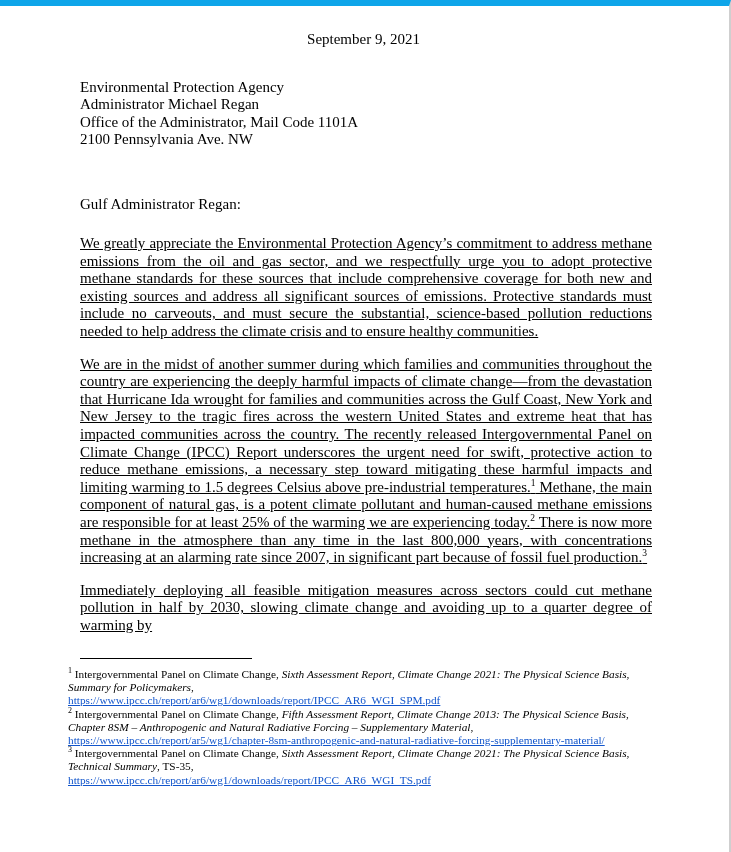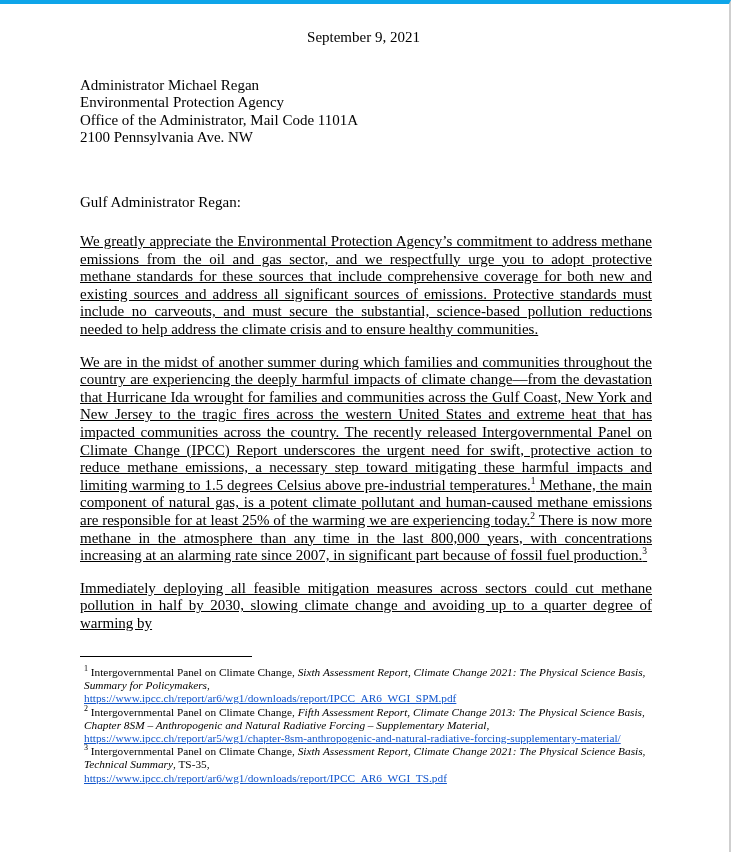--- a/index.html
+++ b/index.html
@@ -10,21 +10,21 @@
   body {
     font-family: "Liberation Serif", "DejaVu Serif", serif;
     color: #000000;
   }
   #page {
     position: relative;
     width: 731px;
     height: 852px;
     background: #ffffff;
     box-sizing: border-box;
-    border-top: 4px solid #0ea5e9;
+    border-top: 6px solid #0ea5e9;
     border-right: 2px solid #cfcfcf;
     overflow: hidden;
     padding-left: 32px;
   }
   .sheet {
     position: absolute;
     left: 0;
     top: 0;
     width: 727px;
     height: 851px;
@@ -91,21 +91,21 @@
     left: 80px;
     top: 652px;
     width: 172px;
     height: 0;
     border-top: 1px solid #000000;
   }
 
   
   .footnotes {
     position: absolute;
-    left: 84px;
+    left: 68px;
     top: 662px;
     width: 572px;
     font-size: 11.3px;
     line-height: 13.2px;
   }
   .footnote {
     margin: 0 0 0 0;
     text-align: left;
   }
   .footnote sup {
@@ -122,22 +122,22 @@
 </style>
 </head>
 <body>
 
 <div id="page">
   <div class="sheet">
 
     <div class="date-line">September 9, 2021</div>
 
     <div class="address-block">
+      <div>Environmental Protection Agency</div>
       <div>Administrator Michael Regan</div>
-      <div>Environmental Protection Agency</div>
       <div>Office of the Administrator, Mail Code 1101A</div>
       <div>2100 Pennsylvania Ave. NW</div>
     </div>
 
     <div class="salutation">Gulf Administrator Regan:</div>
 
     <div class="body-area">
       <p>We greatly appreciate the Environmental Protection Agency’s commitment to address methane emissions from the oil and gas sector, and we respectfully urge you to adopt protective methane standards for these sources that include comprehensive coverage for both new and existing sources and address all significant sources of emissions. Protective standards must include no carveouts, and must secure the substantial, science-based pollution reductions needed to help address the climate crisis and to ensure healthy communities.</p>
 
       <p><span>We are in the midst of another summer during which families and communities throughout the country are experiencing the deeply harmful impacts of climate change—from the devastation that Hurricane Ida wrought for families and communities across the Gulf Coast, New York and New Jersey to the tragic fires across the western United States and extreme heat that has impacted communities across the country. The recently released Intergovernmental Panel on Climate Change (IPCC) Report underscores the urgent need for swift, protective action to reduce methane emissions, a necessary step toward mitigating these harmful impacts and limiting warming to 1.5 degrees Celsius above pre-industrial temperatures.</span><sup>1</sup><span> Methane, the main component of natural gas, is a potent climate pollutant and human-caused methane emissions are responsible for at least 25% of the warming we are experiencing today.</span><sup>2</sup><span> There is now more methane in the atmosphere than any time in the last 800,000 years, with concentrations increasing at an alarming rate since 2007, in significant part because of fossil fuel production.</span><sup>3</sup></p>

